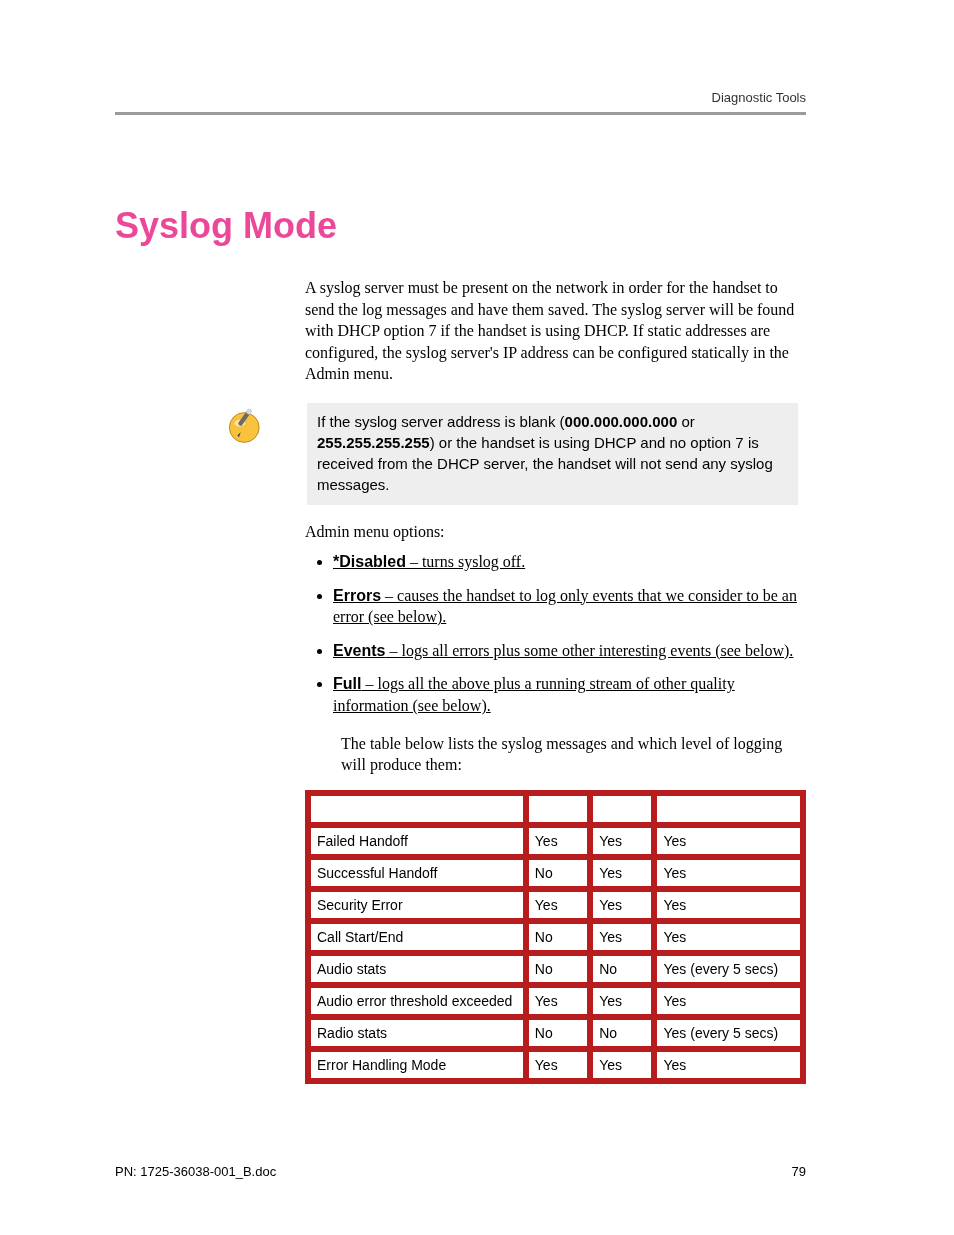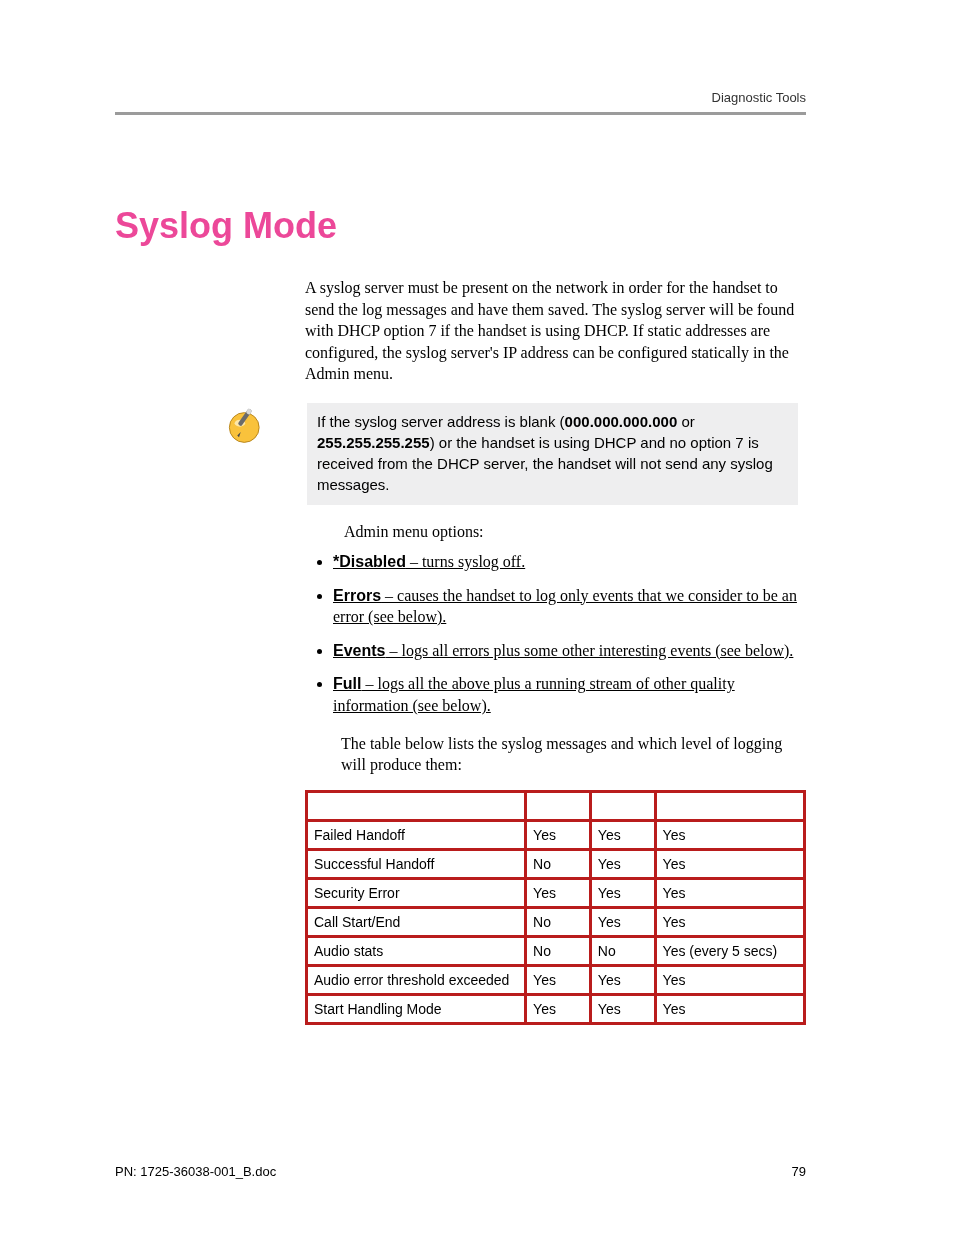--- a/index.html
+++ b/index.html
@@ -66,21 +66,20 @@
     font-family: Arial, Helvetica, sans-serif;
     font-size: 15px;
     line-height: 1.4;
     flex: 1;
   }
   .note-box .bold { font-weight: bold; }
   .admin-label {
     font-family: Georgia, 'Times New Roman', serif;
     font-size: 16px;
     margin-top: 14px;
-    margin-left: 39px;
   }
   ul.options {
     margin: 10px 0 16px 0;
     padding-left: 28px;
     font-family: Georgia, 'Times New Roman', serif;
     font-size: 16px;
     line-height: 1.35;
     text-decoration: underline;
   }
   ul.options li { margin-bottom: 12px; }
@@ -96,21 +95,21 @@
     margin-bottom: 14px;
     margin-left: 36px;
   }
   table.syslog {
     border-collapse: collapse;
     width: 100%;
     font-family: Arial, Helvetica, sans-serif;
     font-size: 14px;
   }
   table.syslog th, table.syslog td {
-    border: 3px solid #b91c1c;
+    border: 6px solid #b91c1c;
     padding: 5px 6px;
     text-align: left;
     vertical-align: top;
   }
   table.syslog thead th {
     height: 16px;
   }
   .footer-left {
     position: absolute;
     bottom: 56px;
@@ -206,21 +205,27 @@
             <td>No</td>
             <td>Yes (every 5 secs)</td>
           </tr>
           <tr>
             <td>Audio error threshold exceeded</td>
             <td>Yes</td>
             <td>Yes</td>
             <td>Yes</td>
           </tr>
           <tr>
-            <td>Start Handling Mode</td>
+            <td>Radio stats</td>
+            <td>No</td>
+            <td>No</td>
+            <td>Yes (every 5 secs)</td>
+          </tr>
+          <tr>
+            <td>Error Handling Mode</td>
             <td>Yes</td>
             <td>Yes</td>
             <td>Yes</td>
           </tr>
         </tbody>
     </table>
   </div>
 
   <div class="footer-left">PN: 1725-36038-001_B.doc</div>
   <div class="footer-right">79</div>

